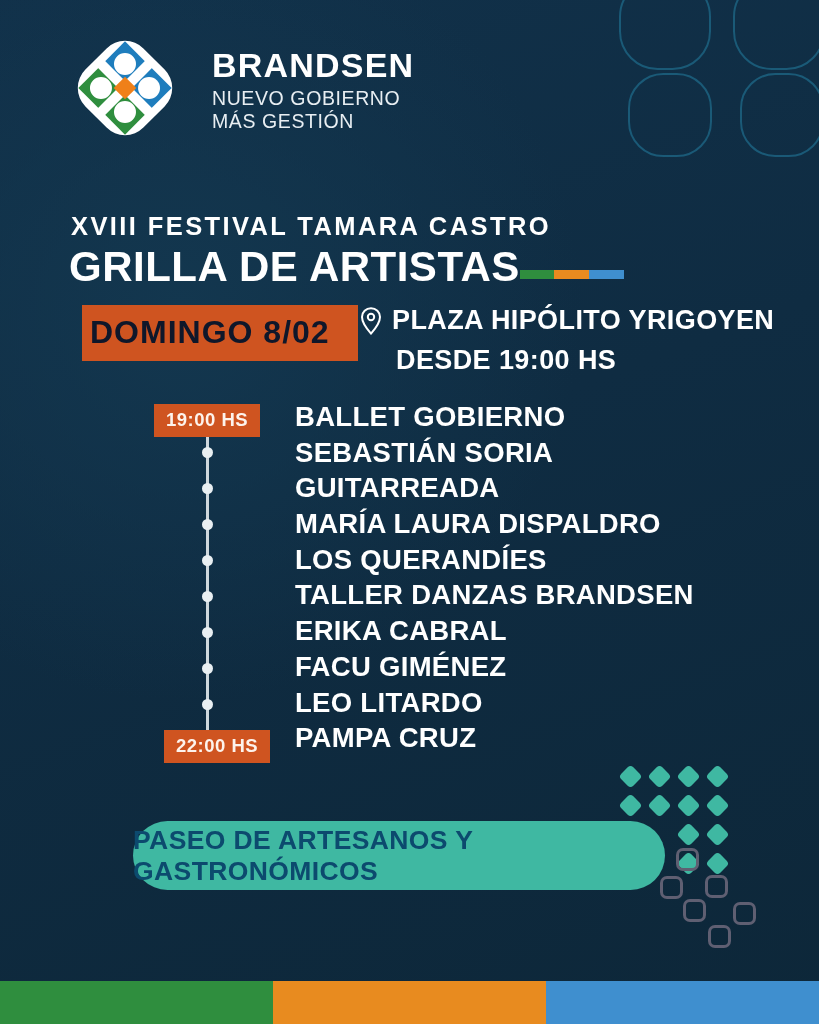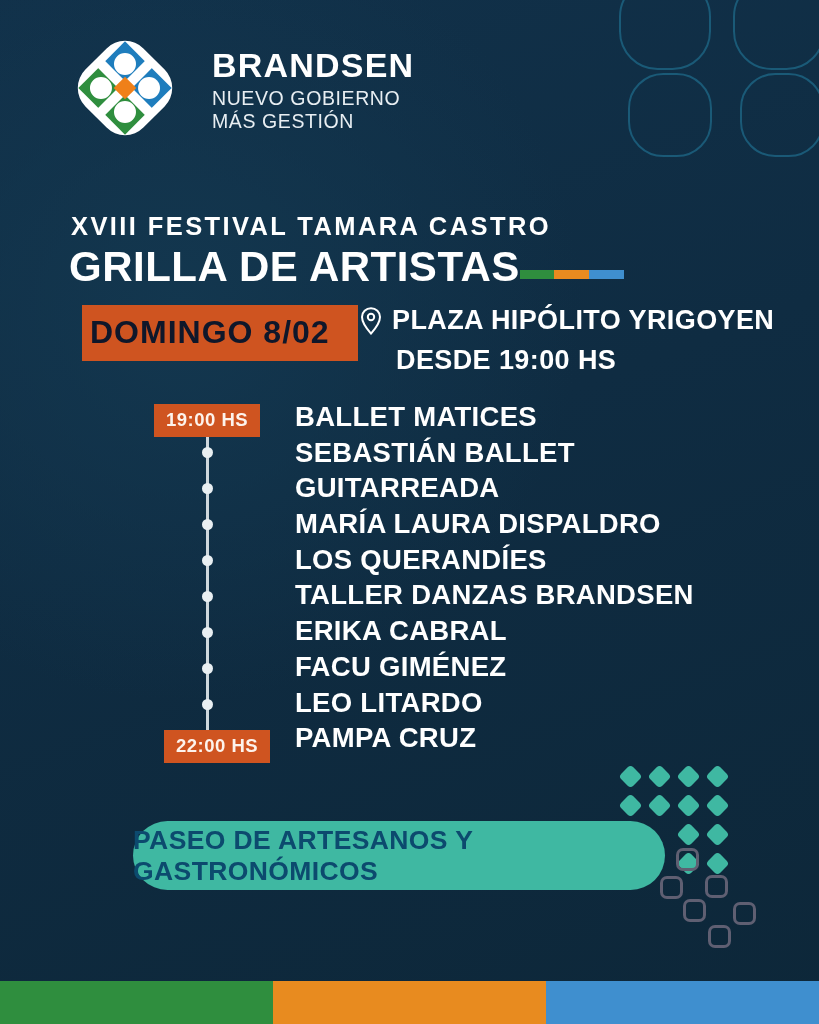--- a/index.html
+++ b/index.html
@@ -320,22 +320,22 @@
   <div class="tl-dot" style="top:555px;"></div>
   <div class="tl-dot" style="top:591px;"></div>
   <div class="tl-dot" style="top:627px;"></div>
   <div class="tl-dot" style="top:663px;"></div>
   <div class="tl-dot" style="top:699px;"></div>
 
   <div class="time-badge" id="time-start">19:00 HS</div>
   <div class="time-badge" id="time-end">22:00 HS</div>
 
   <div class="artist-list">
-    <div class="artist">BALLET MATICES</div>
-    <div class="artist">SEBASTIÁN BALLET</div>
+    <div class="artist">BALLET GOBIERNO</div>
+    <div class="artist">SEBASTIÁN SORIA</div>
     <div class="artist">GUITARREADA</div>
     <div class="artist">MARÍA LAURA DISPALDRO</div>
     <div class="artist">LOS QUERANDÍES</div>
     <div class="artist">TALLER DANZAS BRANDSEN</div>
     <div class="artist">ERIKA CABRAL</div>
     <div class="artist">FACU GIMÉNEZ</div>
     <div class="artist">LEO LITARDO</div>
     <div class="artist">PAMPA CRUZ</div>
   </div>
 

